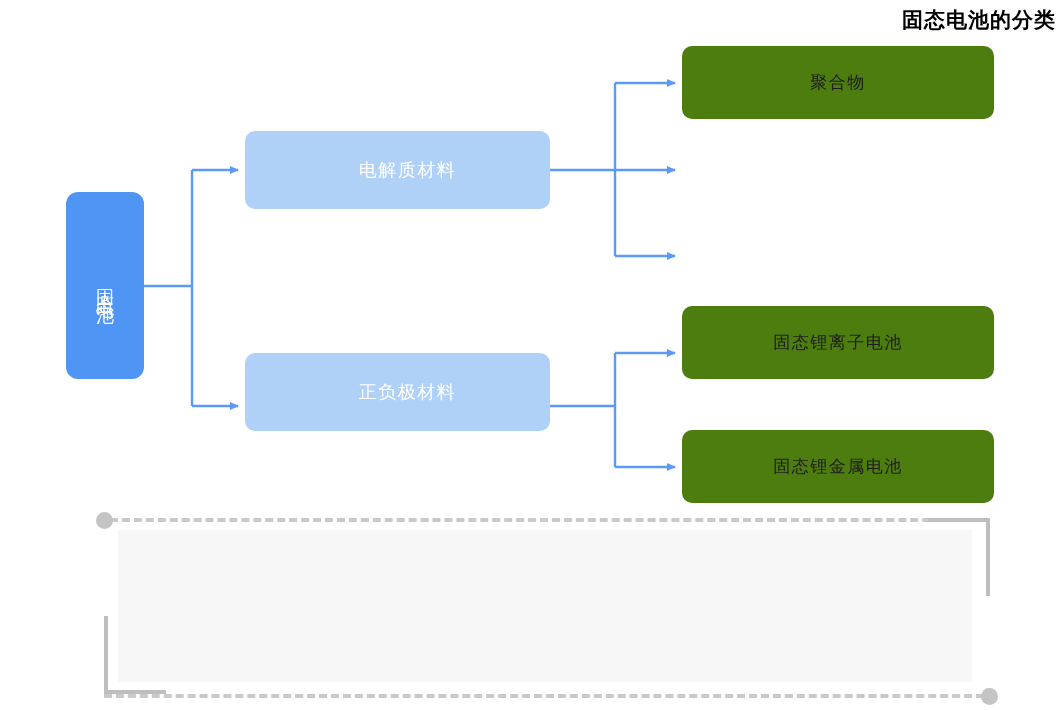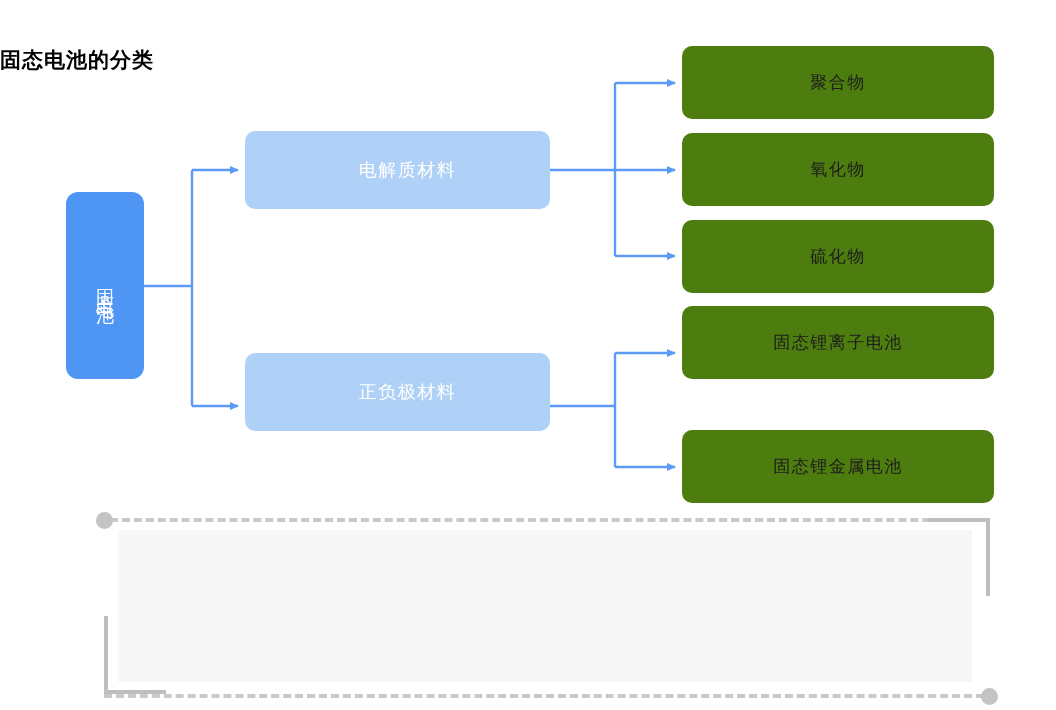--- a/index.html
+++ b/index.html
@@ -21,26 +21,25 @@
     width: 1056px;
     height: 710px;
   }
 
   
   #title {
     position: absolute;
     left: 0;
     top: 6px;
     width: 1056px;
-    text-align: left;
+    text-align: right;
     font-size: 21px;
     font-weight: bold;
     letter-spacing: 1px;
     color: #000000;
-    margin-top: 40px;
   }
 
   
   #connectors {
     position: absolute;
     left: 0; top: 0;
     width: 1056px;
     height: 710px;
     pointer-events: none;
   }
@@ -222,26 +221,20 @@
   <div class="node node-mid m0">
     <span>电解质材料</span>
   </div>
   <div class="node node-mid m1">
     <span>正负极材料</span>
   </div>
 
   <div class="node node-leaf l0">
     <span>聚合物</span>
   </div>
-  <div class="node node-leaf l1">
-    <span>氧化物</span>
-  </div>
-  <div class="node node-leaf l2">
-    <span>硫化物</span>
-  </div>
   <div class="node node-leaf l3">
     <span>固态锂离子电池</span>
   </div>
   <div class="node node-leaf l4">
     <span>固态锂金属电池</span>
   </div>
 
   <div id="note-wrap">
     <div class="frame-dash" id="dash-top"></div>
     <div class="frame-dash" id="dash-bottom"></div>

